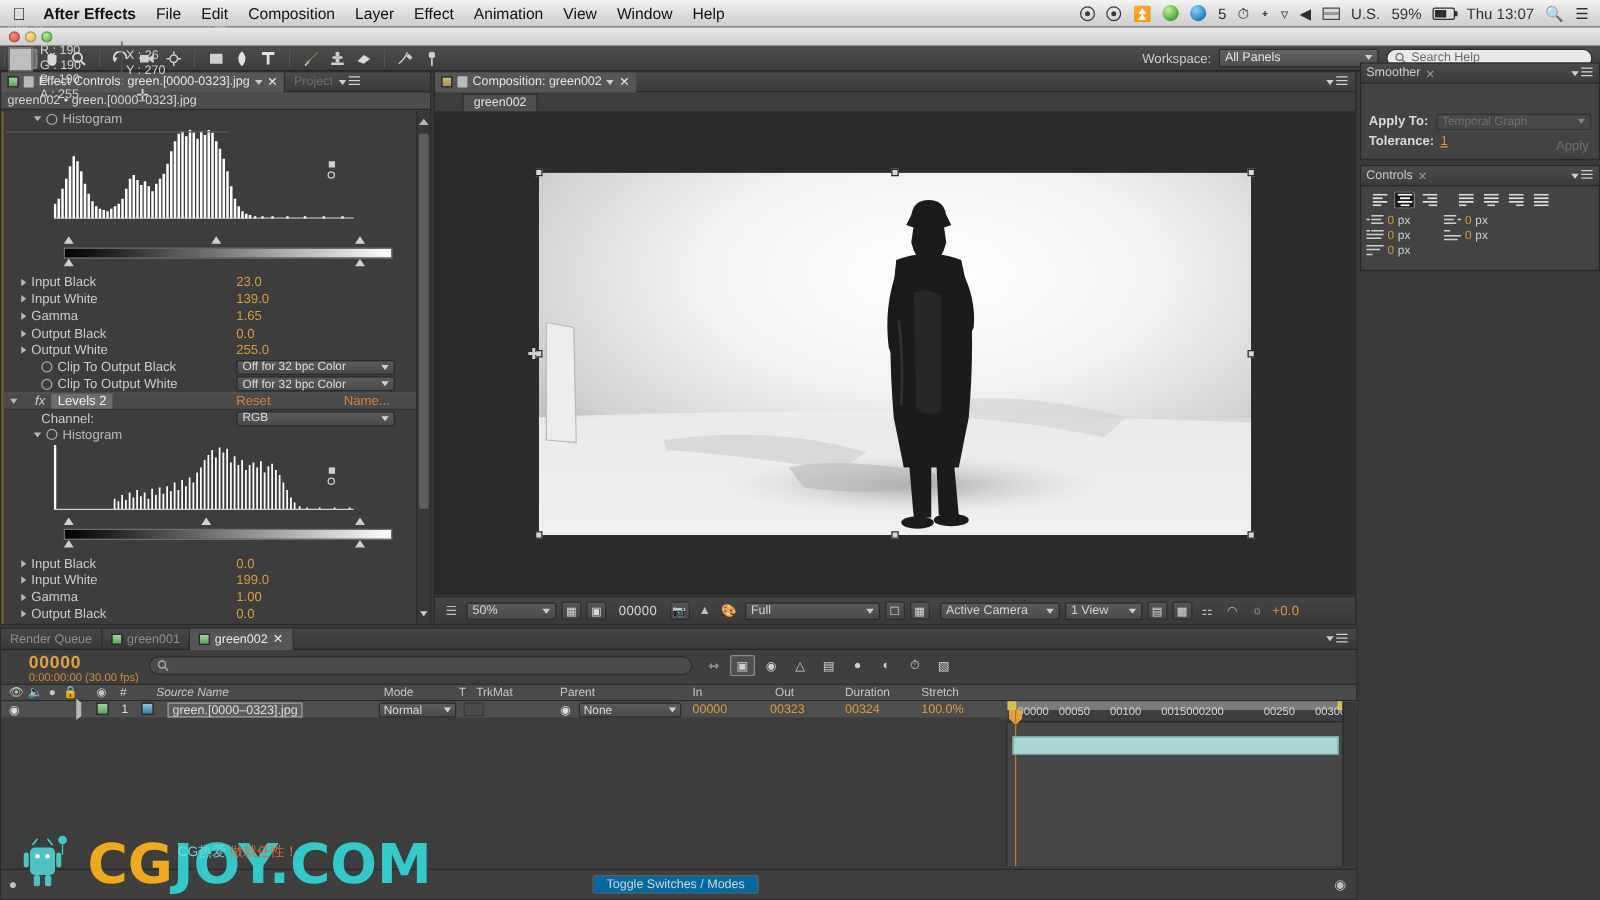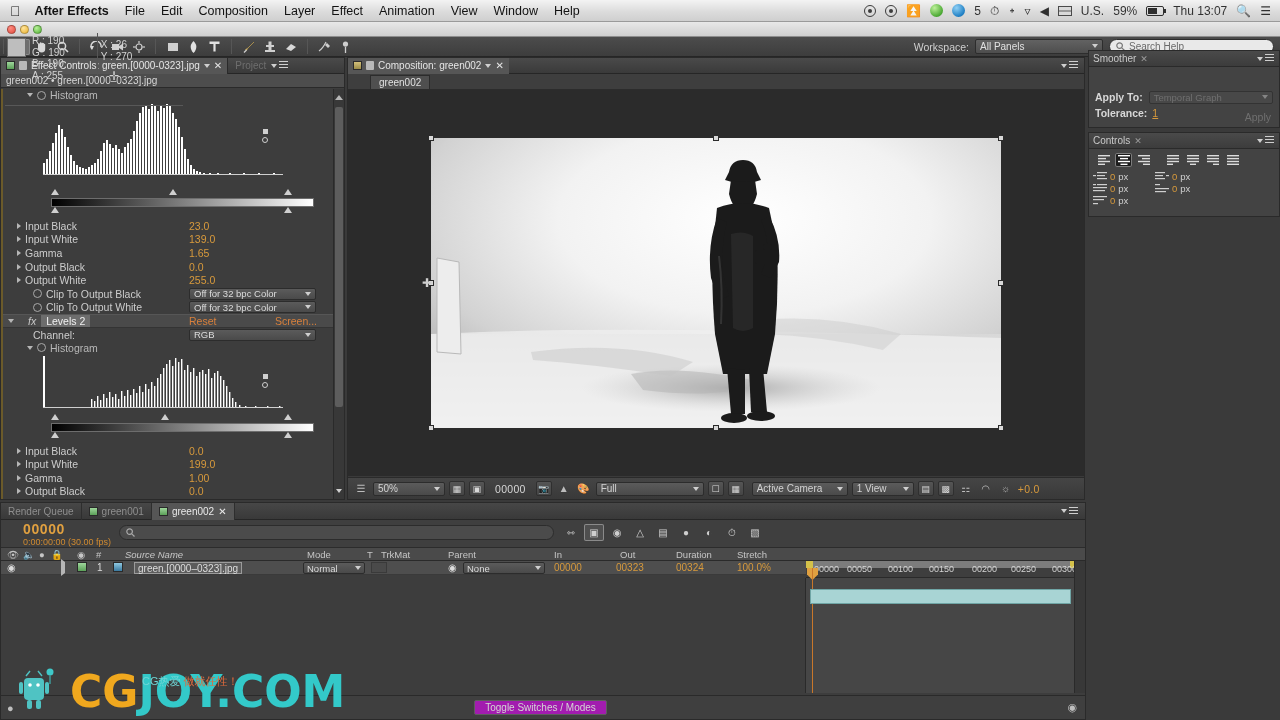--- a/index.html
+++ b/index.html
@@ -213,21 +213,21 @@
   .tl-left{position:absolute;left:0;top:75px;width:805px;bottom:26px;background:#3d3d3d;border-right:1px solid #2a2a2a;}
   .tl-right{position:absolute;left:805px;top:58px;right:0;bottom:26px;background:#464646;}
   .ruler{height:17px;background:#3e3e3e;border-bottom:1px solid #2a2a2a;position:relative;}
   .ruler .tick{position:absolute;top:3px;font-size:9px;color:#d6d6d6;}
   .wsbar{position:absolute;left:0;right:0;top:0;height:7px;background:#7c7c7c;}
   .wsbar i{position:absolute;top:0;width:7px;height:7px;background:#d4c14a;}
   .cti{position:absolute;top:7px;width:11px;height:12px;background:#e0a040;clip-path:polygon(0 0,100% 0,100% 55%,50% 100%,0 55%);}
   .cti-line{position:absolute;top:7px;bottom:0;width:1px;background:#c8772a;}
   .track{position:absolute;left:4px;right:14px;top:28px;height:15px;background:#a8d4d4;border:1px solid #6fa5a5;}
   .tl-bottom{position:absolute;left:0;right:0;bottom:0;height:24px;background:#3f3f3f;border-top:1px solid #2a2a2a;display:flex;align-items:center;}
-  .toggle-modes{margin:0 auto;border:1px solid #5e5e5e;background:#a21caf;padding:1px 10px;font-size:10px;color:#d4d4d4;border-radius:2px;}
+  .toggle-modes{margin:0 auto;border:1px solid #5e5e5e;background:#0369a1;padding:1px 10px;font-size:10px;color:#d4d4d4;border-radius:2px;}
   .rvscroll{position:absolute;right:0;top:58px;bottom:26px;width:11px;background:#383838;border-left:1px solid #2a2a2a;}
 
   
   #previewWin{ left:1088px; top:549px; width:192px; height:125px; background:#3f3f3f;border:1px solid #1d1d1d;box-shadow:0 2px 8px rgba(0,0,0,.5);}
   .prev-tab{height:14px;background:#4a4a4a;border-bottom:1px solid #2a2a2a;display:flex;align-items:center;padding:0 5px;font-size:10px;color:#d0d0d0;}
   .prev-btns{display:flex;align-items:center;justify-content:space-between;padding:5px 8px 3px;}
   .prev-btns .b{color:#e4e4e4;font-size:11px;}
   .prev-dd{margin:2px 8px;height:14px;background:linear-gradient(to bottom,#5b5b5b,#4a4a4a);border:1px solid #2c2c2c;border-radius:2px;font-size:9.5px;color:#dcdcdc;display:flex;align-items:center;padding:0 4px;}
   .prev-lbls{display:flex;padding:3px 8px 0;font-size:9.5px;color:#dcdcdc;}
   .prev-fields{display:flex;padding:1px 8px;gap:4px;align-items:center;}
@@ -559,21 +559,21 @@
             <span class="tri-d"></span>
           </span>
         </div>
       </div>
 
       <div class="fxrow" style="position:relative;">
         <span class="tri-dn" style="margin-left:5px;"></span>
         <span class="fx">fx</span>
         <span class="name">Levels 2</span>
         <span class="reset">Reset</span>
-        <span class="about">Screen...</span>
+        <span class="about">Name...</span>
       </div>
       <div class="row" style="position:relative;padding-left:30px;">
         <span class="lbl">Channel:</span>
         <span class="dropdown">
           <span>RGB</span>
           <span class="tri-d"></span>
         </span>
       </div>
       <div class="row" style="height:12px;padding-left:24px;color:#b8b8b8;">
         <span class="tri-dn" style="margin-right:4px;"></span>
@@ -1092,21 +1092,21 @@
     <div class="tl-right">
       <div class="ruler">
         <span class="wsbar">
           <i style="left:0;"></i>
           <i style="right:8px;"></i>
         </span>
         <span class="tick" style="left:8px;">00000</span>
         <span class="tick" style="left:41px;">00050</span>
         <span class="tick" style="left:82px;">00100</span>
         <span class="tick" style="left:123px;">00150</span>
-        <span class="tick" style="left:166px;">00200</span>
+        <span class="tick" style="left:148px;">00200</span>
         <span class="tick" style="left:205px;">00250</span>
         <span class="tick" style="left:246px;">00300</span>
       </div>
       <span class="cti" style="left:1px;"></span>
       <span class="cti-line" style="left:6px;"></span>
       <div class="track"></div>
     </div>
 
     <div class="rvscroll"></div>
 

